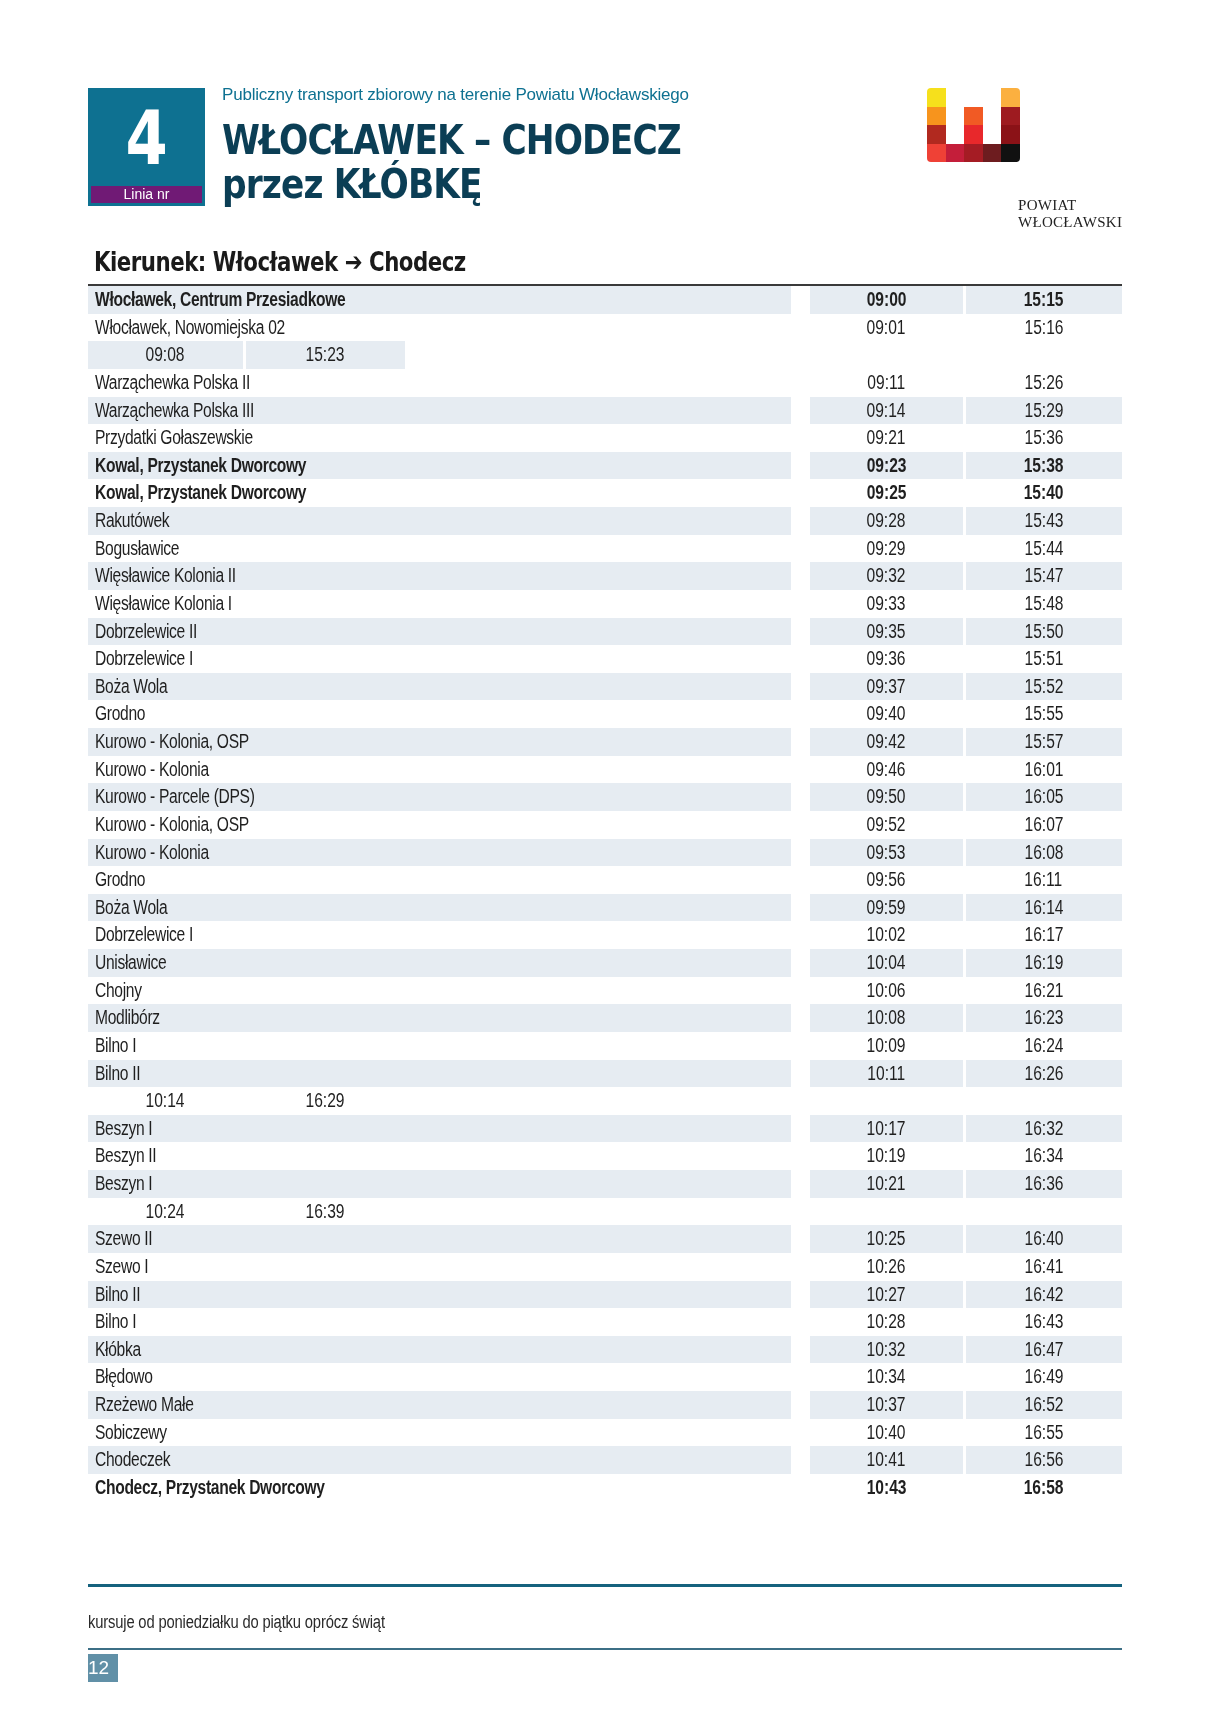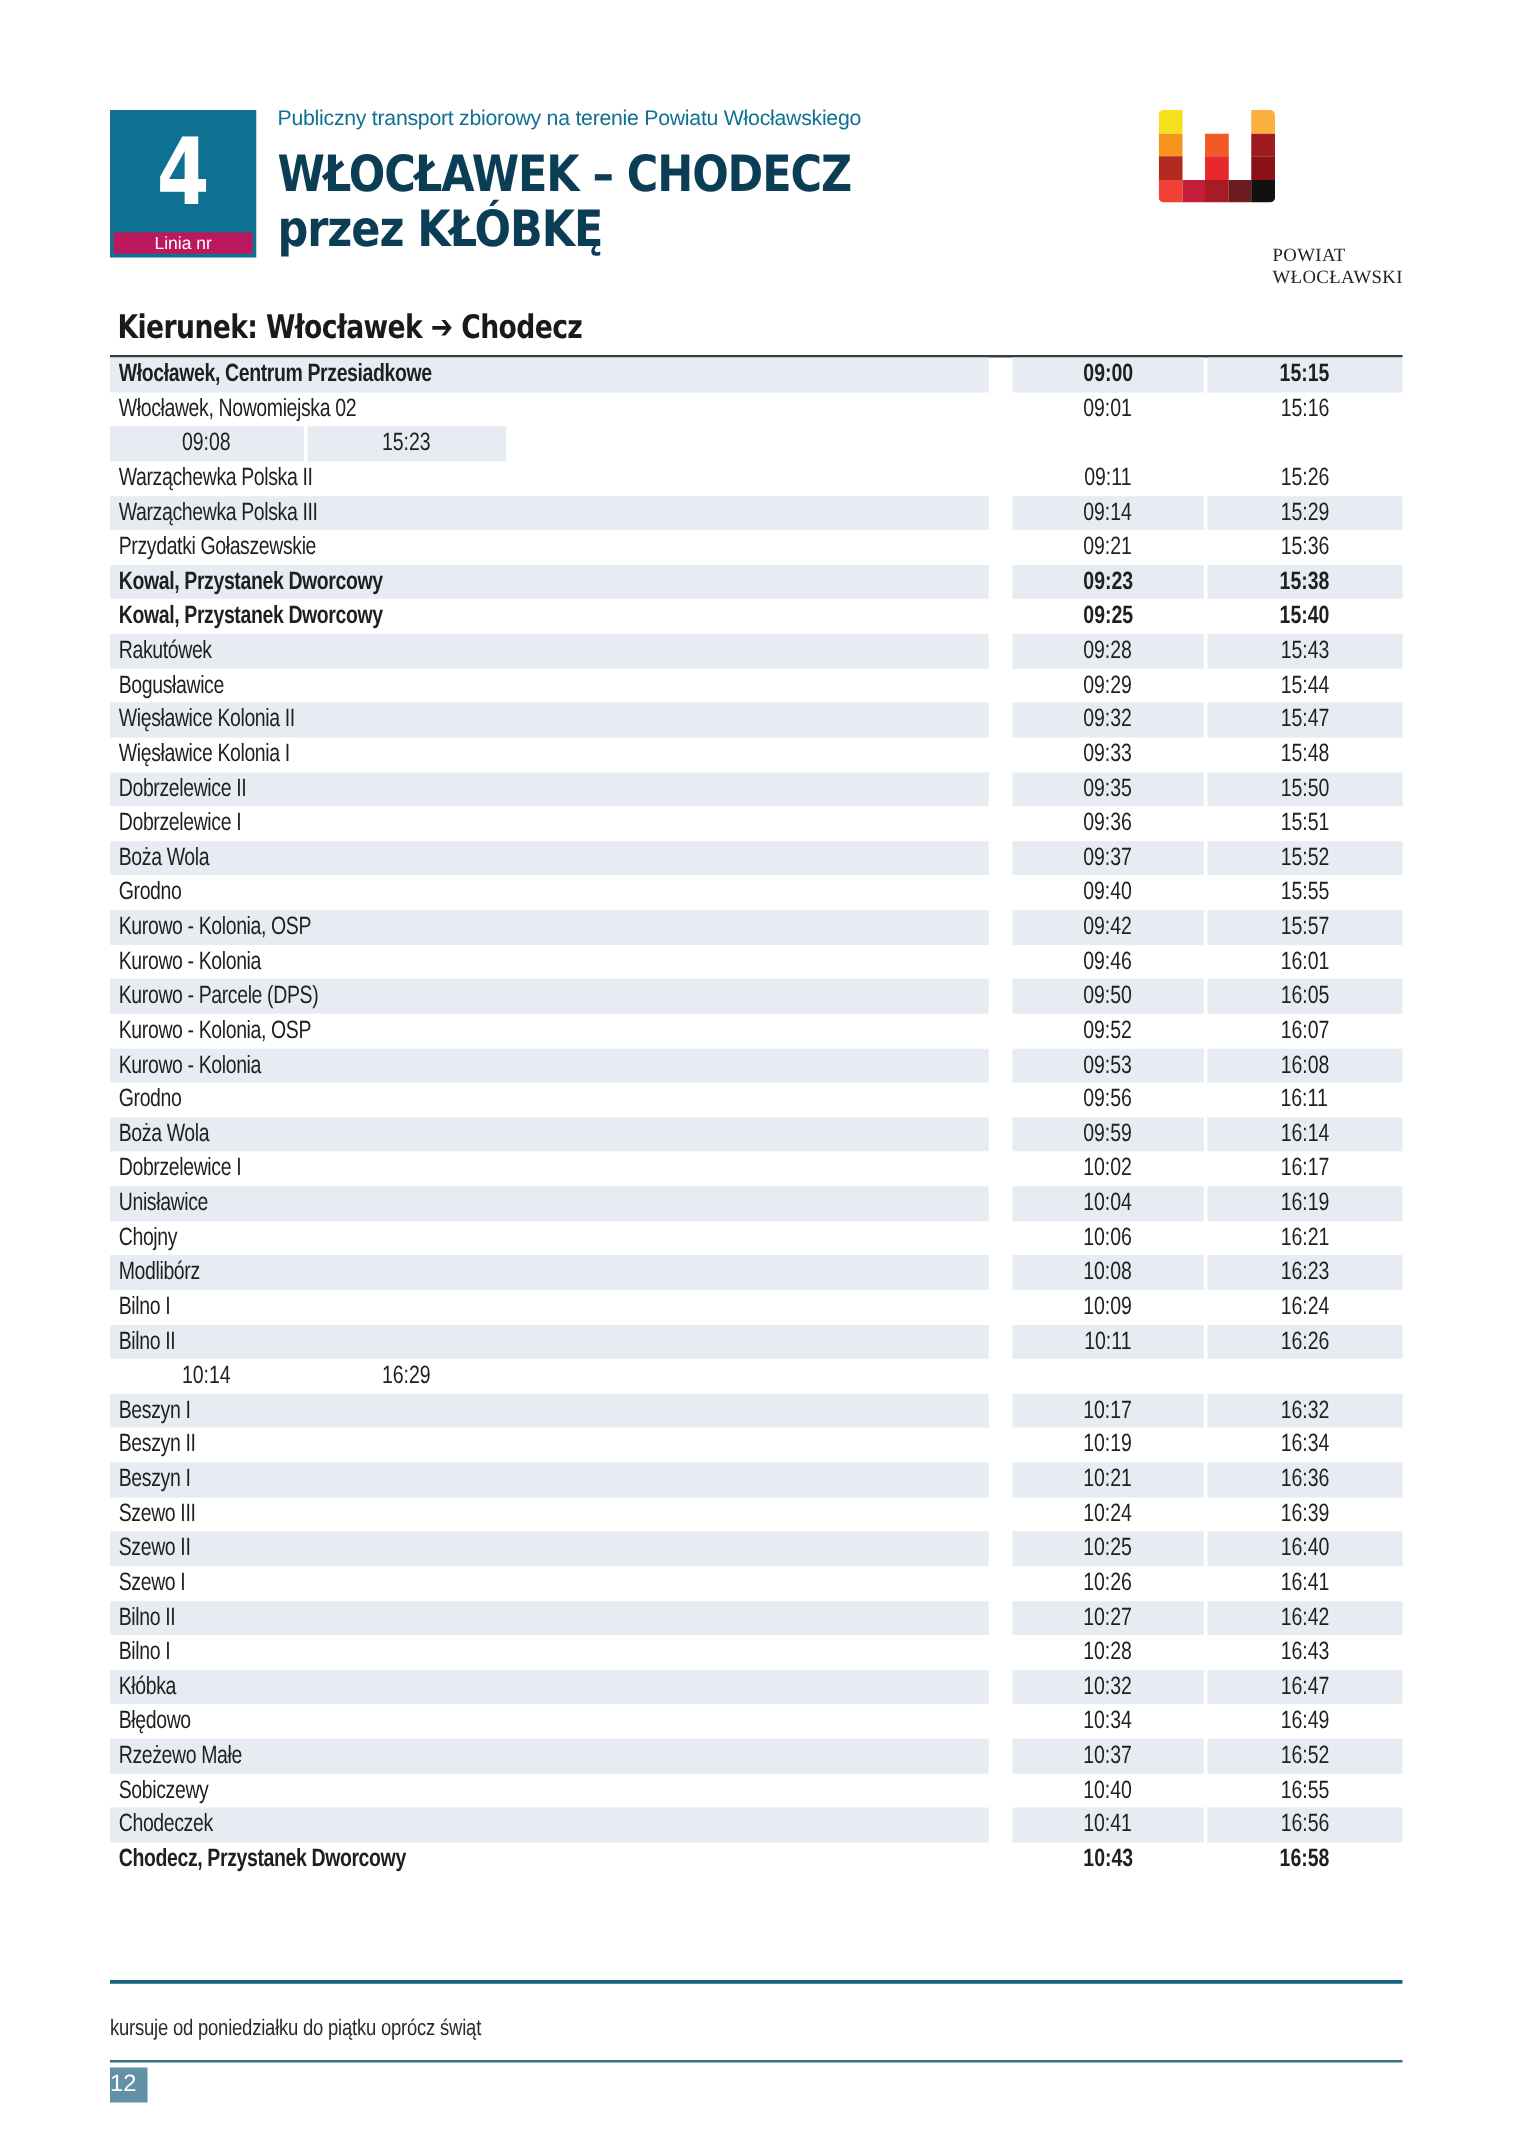--- a/index.html
+++ b/index.html
@@ -6,21 +6,21 @@
   body { width: 1211px; height: 1713px; position: relative; overflow: hidden;
          font-family: "Liberation Sans Narrow", "Liberation Sans", sans-serif; color: #1f1f1f; }
   .abs { position: absolute; }
 
   
   .line-box { left: 88px; top: 88px; width: 117px; height: 118px; background: #0e7191; }
   .line-box .num { position: absolute; left: 0; right: 0; top: 6px; text-align: center;
                    color: #ffffff; font-family: "DejaVu Sans", sans-serif; font-weight: bold;
                    font-size: 74px; line-height: 88px; transform: scaleX(0.82); }
   .line-box .lbl { position: absolute; left: 3px; right: 3px; bottom: 3px; height: 17px;
-                   background: #be185d; color: #ffffff; font-size: 14px; line-height: 17px;
+                   background: #701a75; color: #ffffff; font-size: 14px; line-height: 17px;
                    text-align: center; font-family: "Liberation Sans", sans-serif; }
   .subtitle { left: 222px; top: 85px; font-size: 17px; color: #0e7191;
               font-family: "Liberation Sans", sans-serif; letter-spacing: -0.2px; }
   .title { left: 222px; top: 118px; font-size: 40px; line-height: 44px; color: #0b3e55;
            font-family: "DejaVu Sans", sans-serif; font-weight: bold; letter-spacing: -1px;
            transform: scaleX(0.86); transform-origin: left top; white-space: nowrap; }
 
   
   .logo { left: 927px; top: 88px; width: 93px; height: 74px; }
   .logo .cell { position: absolute; width: 18.6px; height: 18.5px; }
@@ -245,21 +245,20 @@
       <div class="stop"><span class="txt">Beszyn II</span></div>
       <div class="t"><span class="txt">10:19</span></div>
       <div class="t"><span class="txt">16:34</span></div>
     </div>
     <div class="row alt">
       <div class="stop"><span class="txt">Beszyn I</span></div>
       <div class="t"><span class="txt">10:21</span></div>
       <div class="t"><span class="txt">16:36</span></div>
     </div>
     <div class="row">
-      <div class="stop"><span class="txt">Szewo III</span></div>
       <div class="t"><span class="txt">10:24</span></div>
       <div class="t"><span class="txt">16:39</span></div>
     </div>
     <div class="row alt">
       <div class="stop"><span class="txt">Szewo II</span></div>
       <div class="t"><span class="txt">10:25</span></div>
       <div class="t"><span class="txt">16:40</span></div>
     </div>
     <div class="row">
       <div class="stop"><span class="txt">Szewo I</span></div>

